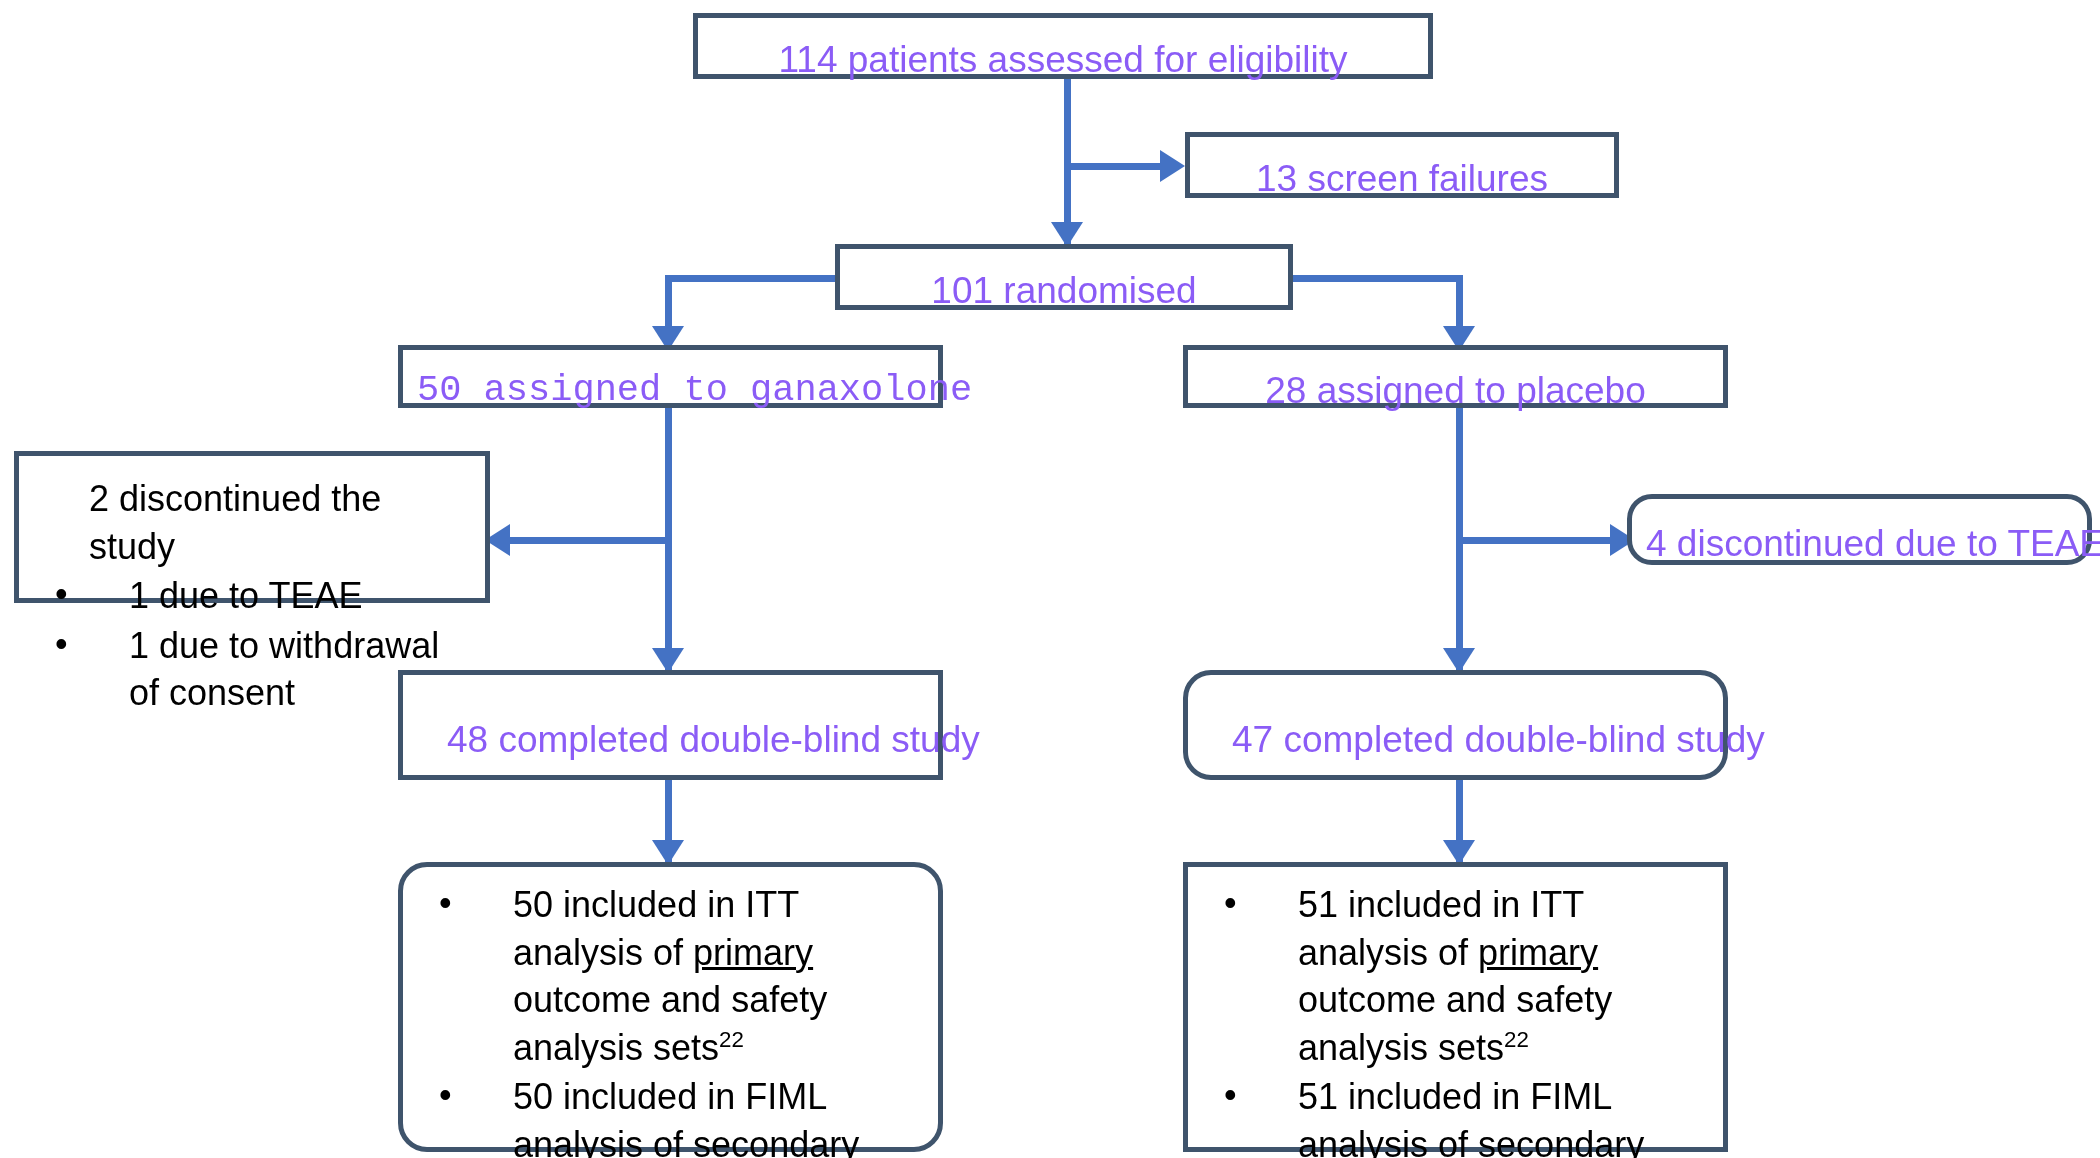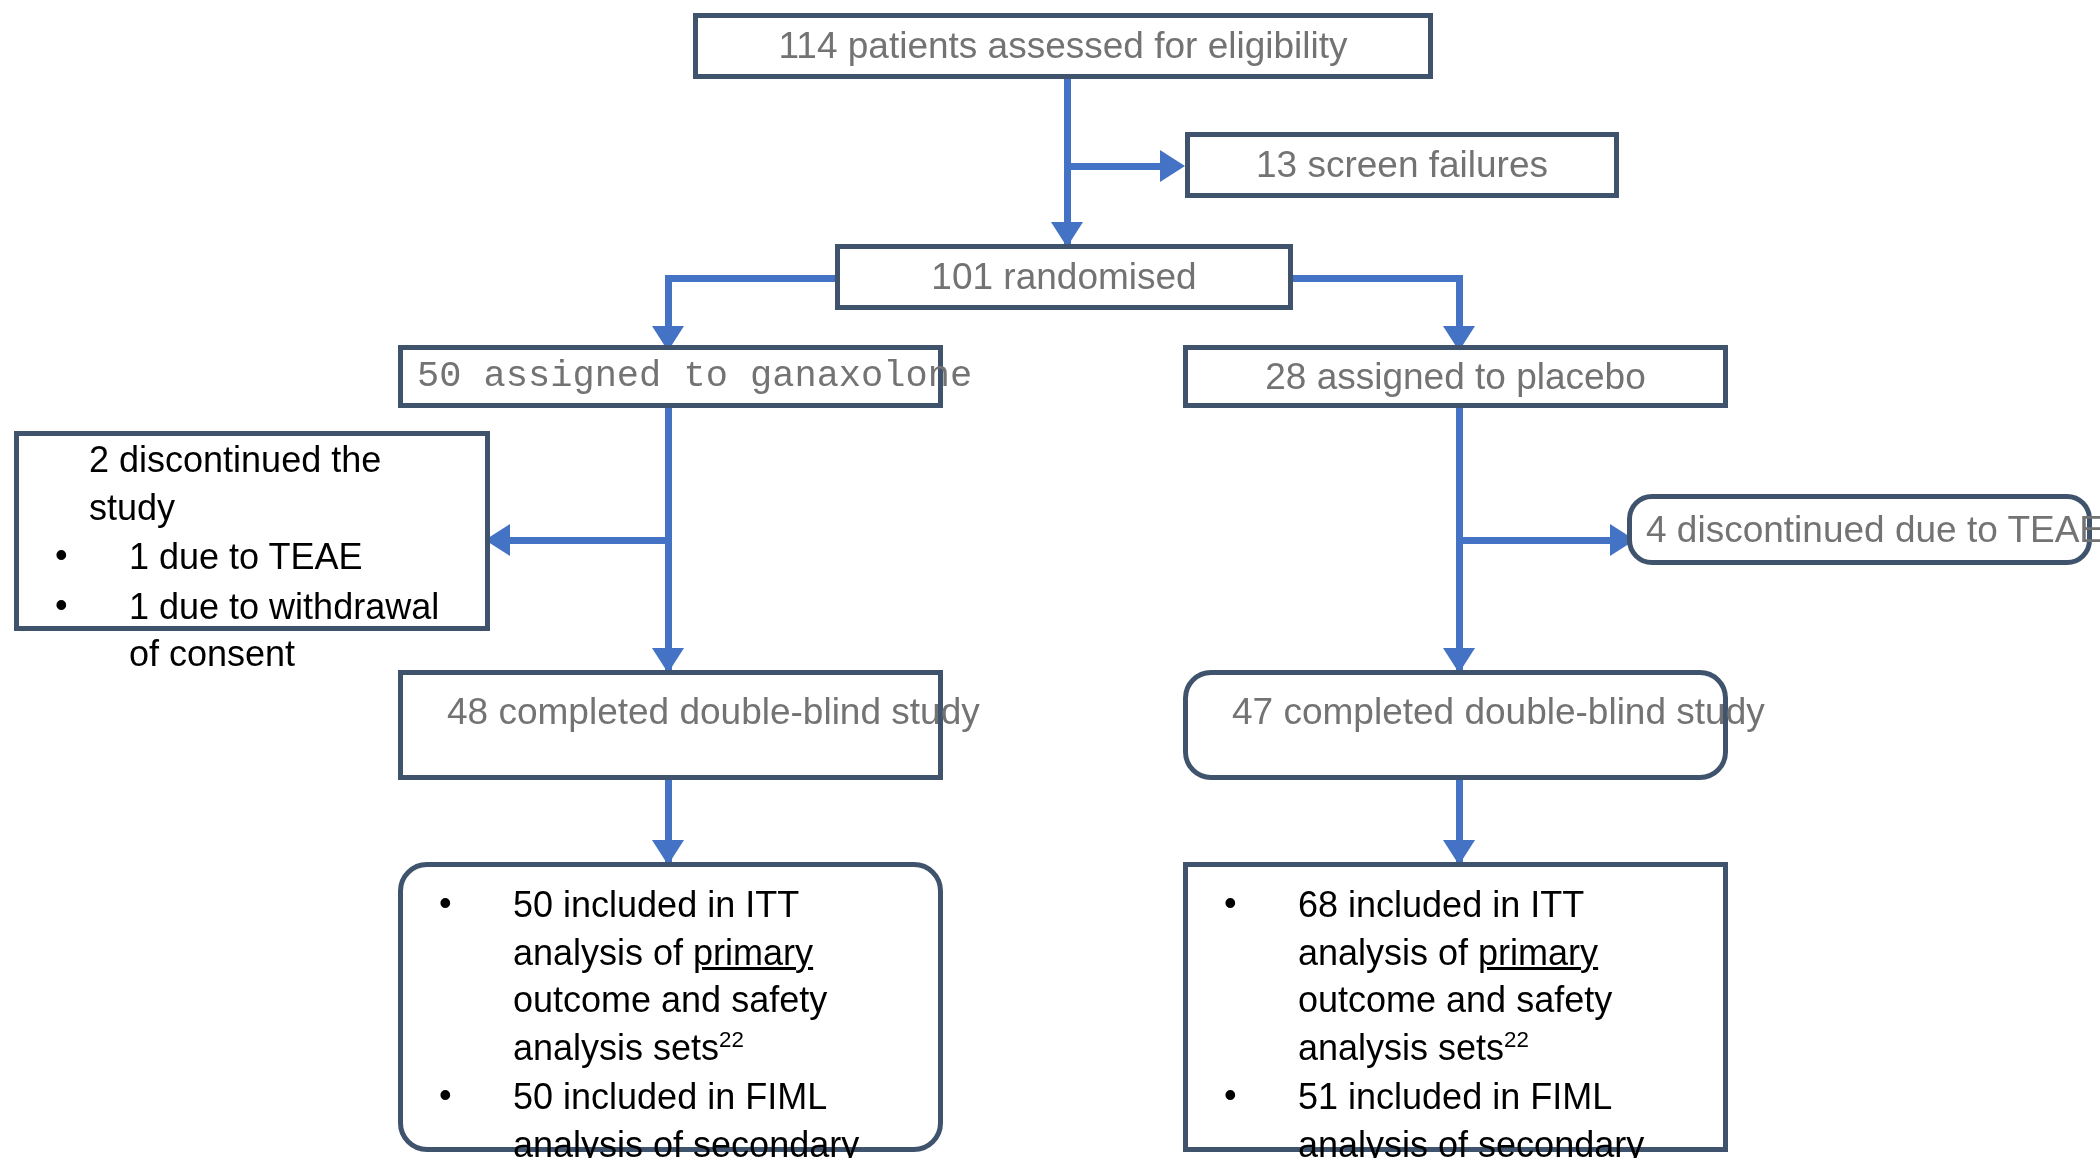--- a/index.html
+++ b/index.html
@@ -27,25 +27,26 @@
     display: flex;
     flex-direction: column;
     justify-content: center;
     z-index: 3;
   }
   .node.top-align {
     justify-content: flex-start;
   }
   .node-text {
     font-size: 37px;
-    color: #737373;
+    color: #8b5cf6;
     line-height: 1.28;
     text-align: center;
     padding: 0 14px;
     white-space: nowrap;
+    margin-top: 28px;
   }
   .node-text.left {
     text-align: left;
     padding-left: 44px;
   }
   
   .blist {
     list-style: none;
     margin: 0;
     padding: 0 10px 0 18px;
@@ -153,21 +154,21 @@
   </div>
 
   <div class="node" style="left:398px; top:345px; width:545px; height:63px;font-family:Liberation Mono, monospace;">
     <div class="node-text">50 assigned to ganaxolone</div>
   </div>
 
   <div class="node" style="left:1183px; top:345px; width:545px; height:63px;">
     <div class="node-text">28 assigned to placebo</div>
   </div>
 
-  <div class="node top-align" style="left:14px; top:431px; width:476px; height:200px; padding-top:0;">
+  <div class="node top-align" style="left:14px; top:451px; width:476px; height:152px; padding-top:19px;">
     <ul class="blist">
       <li class="lead">2 discontinued the study</li>
       <li class="bullet">1 due to TEAE</li>
       <li class="bullet" style="white-space:normal; max-width:370px;">1 due to withdrawal of consent</li>
     </ul>
   </div>
 
   <div class="node" style="left:1627px; top:494px; width:465px; height:71px;border-radius:25px;">
     <div class="node-text">4 discontinued due to TEAE</div>
   </div>
@@ -187,21 +188,21 @@
       </li>
       <li class="bullet" style="white-space:normal;">
         <span>50 included in FIML analysis of </span><span class="u">secondary</span>
       </li>
     </ul>
   </div>
 
   <div class="node top-align" style="left:1183px; top:862px; width:545px; height:290px; padding-top:14px;">
     <ul class="blist" style="padding-right:4px;">
       <li class="bullet" style="white-space:normal;">
-        <span>68 included in ITT analysis of </span><span class="u">primary</span><span> outcome and safety analysis sets</span><span class="sup">22</span>
+        <span>51 included in ITT analysis of </span><span class="u">primary</span><span> outcome and safety analysis sets</span><span class="sup">22</span>
       </li>
       <li class="bullet" style="white-space:normal;">
         <span>51 included in FIML analysis of </span><span class="u">secondary</span>
       </li>
     </ul>
   </div>
 
 </div>
 
 </body></html>

